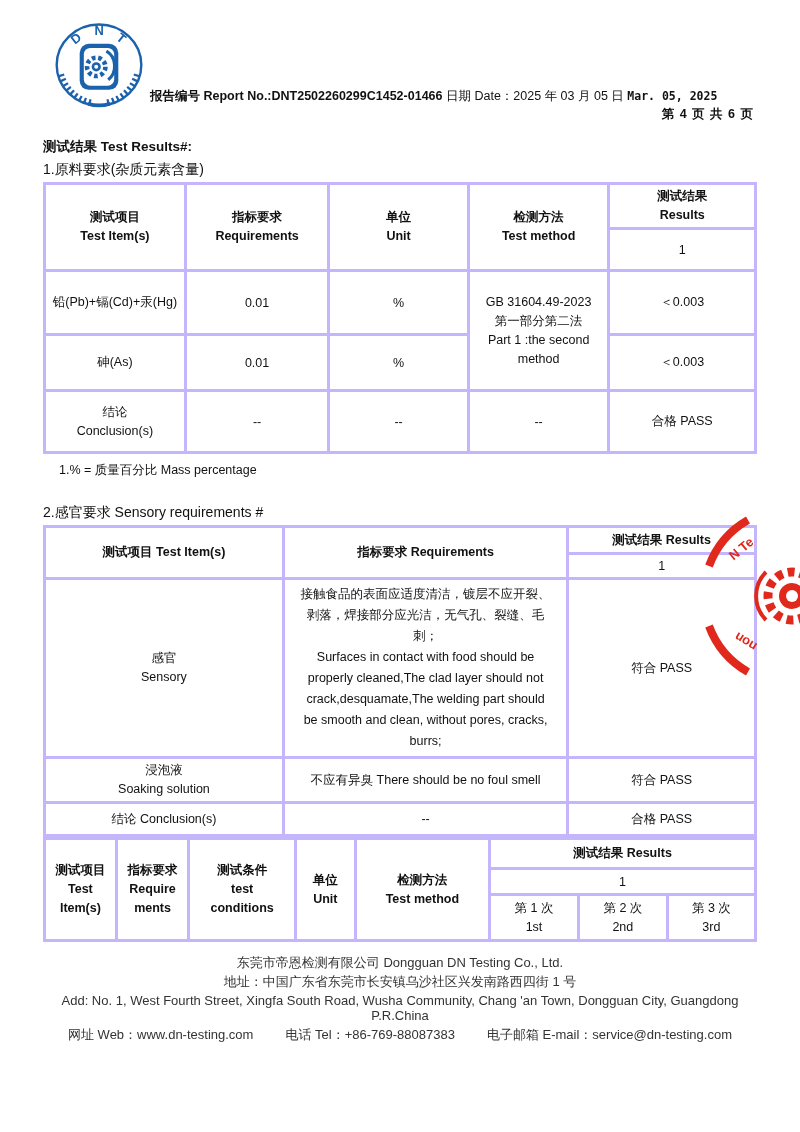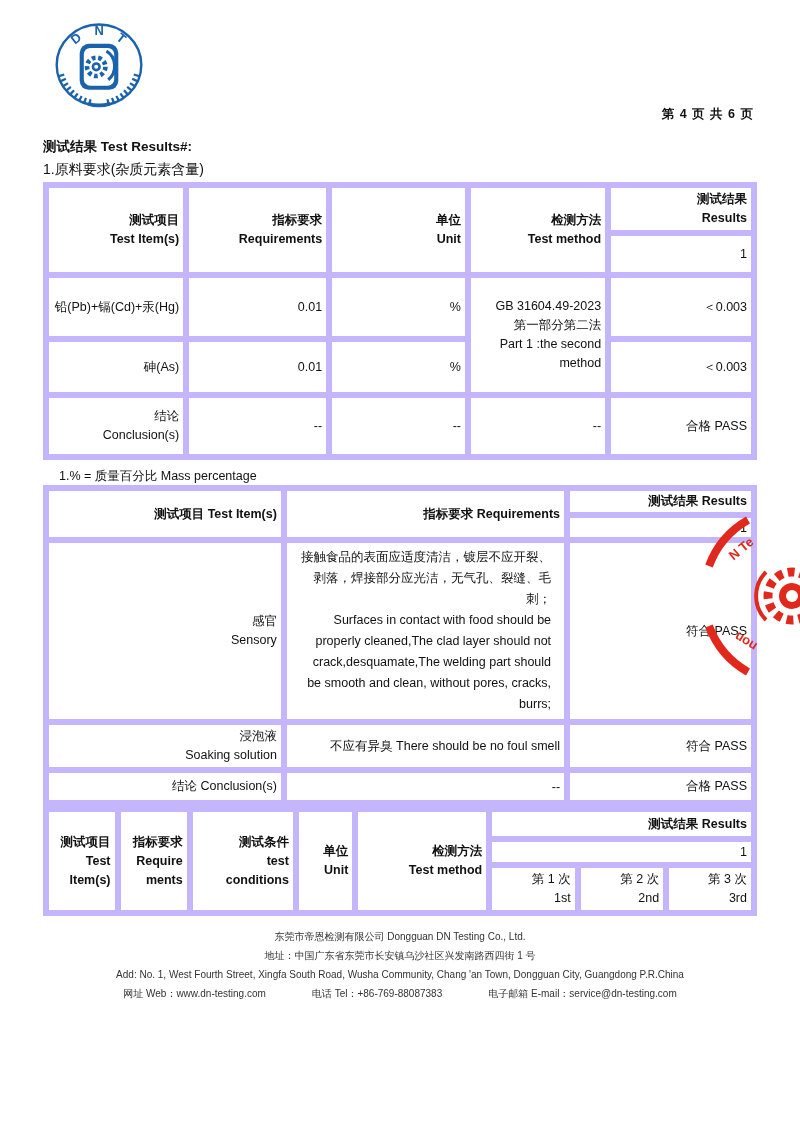--- a/index.html
+++ b/index.html
@@ -18,21 +18,21 @@
   .date-en { font-family:"DejaVu Sans Mono","Liberation Mono",monospace; font-weight:bold; font-size:11.5px; }
   .page-info {
     position:absolute; right:46px; top:106px; font-weight:bold; font-size:12.5px;
     letter-spacing:1px;
   }
   
   .content { margin:0 43px; }
   .results-heading { font-size:13.5px; font-weight:bold; margin:8px 0 5px; }
   .sec-title { font-size:14px; margin:0 0 3px; }
   table { width:100%; border-collapse:collapse; table-layout:fixed; font-size:12.5px; }
-  th, td { border:6px solid #c4b5fd; text-align:right; vertical-align:middle; padding:2px 4px; }
+  th, td { border:3px solid #c4b5fd; text-align:center; vertical-align:middle; padding:2px 4px; }
   th { font-weight:bold; }
   .cell-sub { line-height:19px; }
   
   .t1-headA { height:44px; }
   .t1-headB { height:42px; }
   .t1-r1 { height:64px; }
   .t1-r2 { height:56px; }
   .t1-r3 { height:62px; }
   
   .notes { margin-top:8px; font-size:12.5px; }
@@ -44,23 +44,23 @@
   .t2-r1 { height:176px; }
   .t2-r2 { height:45px; }
   .t2-r3 { height:33px; }
   .req-block { line-height:21px; }
   
   .sec3-title { margin-top:23px; }
   .t3-headA { height:30px; }
   .t3-headB { height:26px; }
   .t3-headC { height:46px; }
   
-  .footer { margin-top:13px; text-align:center; font-size:10px; color:#333; }
+  .footer { margin-top:13px; text-align:center; font-size:13px; color:#333; }
   .footer > div { margin-top:4px; line-height:15px; }
-  .footer .contacts { display:flex; justify-content:center; gap:46px; }
+  .footer .contacts { display:flex; justify-content:center; gap:32px; }
   .bold { font-weight:normal; }
   
   .stamp { position:absolute; left:692px; top:496px; width:200px; height:200px; pointer-events:none; }
 </style>
 </head>
 <body>
 
 <div class="page">
 
   <div class="header">
@@ -74,20 +74,25 @@
         <text x="45" y="15" font-size="14" font-weight="bold" fill="#1b62ad" font-family="Liberation Sans, sans-serif">N</text>
         <text x="68" y="20" font-size="14" font-weight="bold" fill="#1b62ad" transform="rotate(38 68 20)" font-family="Liberation Sans, sans-serif">T</text>
         <rect x="29" y="25" width="42" height="50" rx="10" fill="#1b62ad"></rect>
         <rect x="33.5" y="29.5" width="33" height="41" rx="7" fill="#ffffff"></rect>
         <circle cx="47" cy="50" r="10" fill="none" stroke="#1b62ad" stroke-width="5" stroke-dasharray="4 3"></circle>
         <circle cx="47" cy="50" r="5" fill="#1b62ad"></circle>
         <circle cx="47" cy="50" r="2.2" fill="#ffffff"></circle>
         <path d="M58,33 A16,18 0 0 1 60,64" fill="none" stroke="#1b62ad" stroke-width="3.4"></path>
       </svg>
     </div>
+    <div class="report-line">
+      <span class="zh-bold">报告编号 Report No.:DNT2502260299C1452-01466</span>
+      <span>日期 Date：2025 年 03 月 05 日</span>
+      <span class="date-en">Mar. 05, 2025</span>
+    </div>
     <div class="page-info">第 4 页 共 6 页</div>
   </div>
 
   <div class="content">
 
     <div class="results-heading">测试结果 Test Results#:</div>
     <div class="sec-title">1.原料要求(杂质元素含量)</div>
 
     <table>
       <colgroup>
@@ -150,20 +155,21 @@
         <td>--</td>
         <td>合格 PASS</td>
       </tr>
     </tbody>
       </table>
 
     <div class="notes">
       <div class="note-item">1.% = 质量百分比 Mass percentage</div>
     </div>
 
+    <div class="sec-title sec2-title">2.感官要求 Sensory requirements #</div>
 
     <table>
       <colgroup>
           <col style="width:33.6%">
           <col style="width:40%">
           <col style="width:26.4%">
         </colgroup>
       <tbody>
           <tr class="t2-headA">
         <th rowspan="2">测试项目 Test Item(s)</th>

